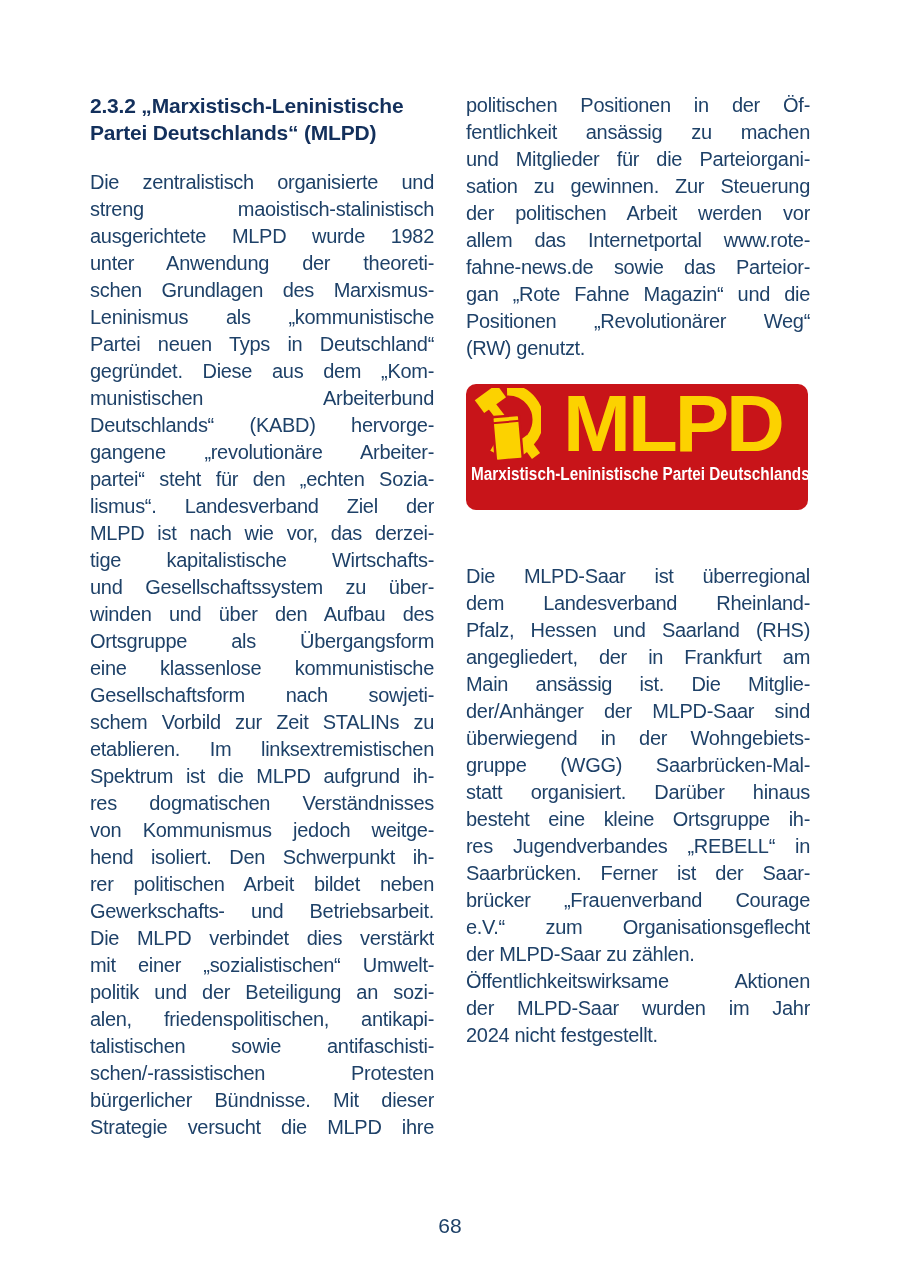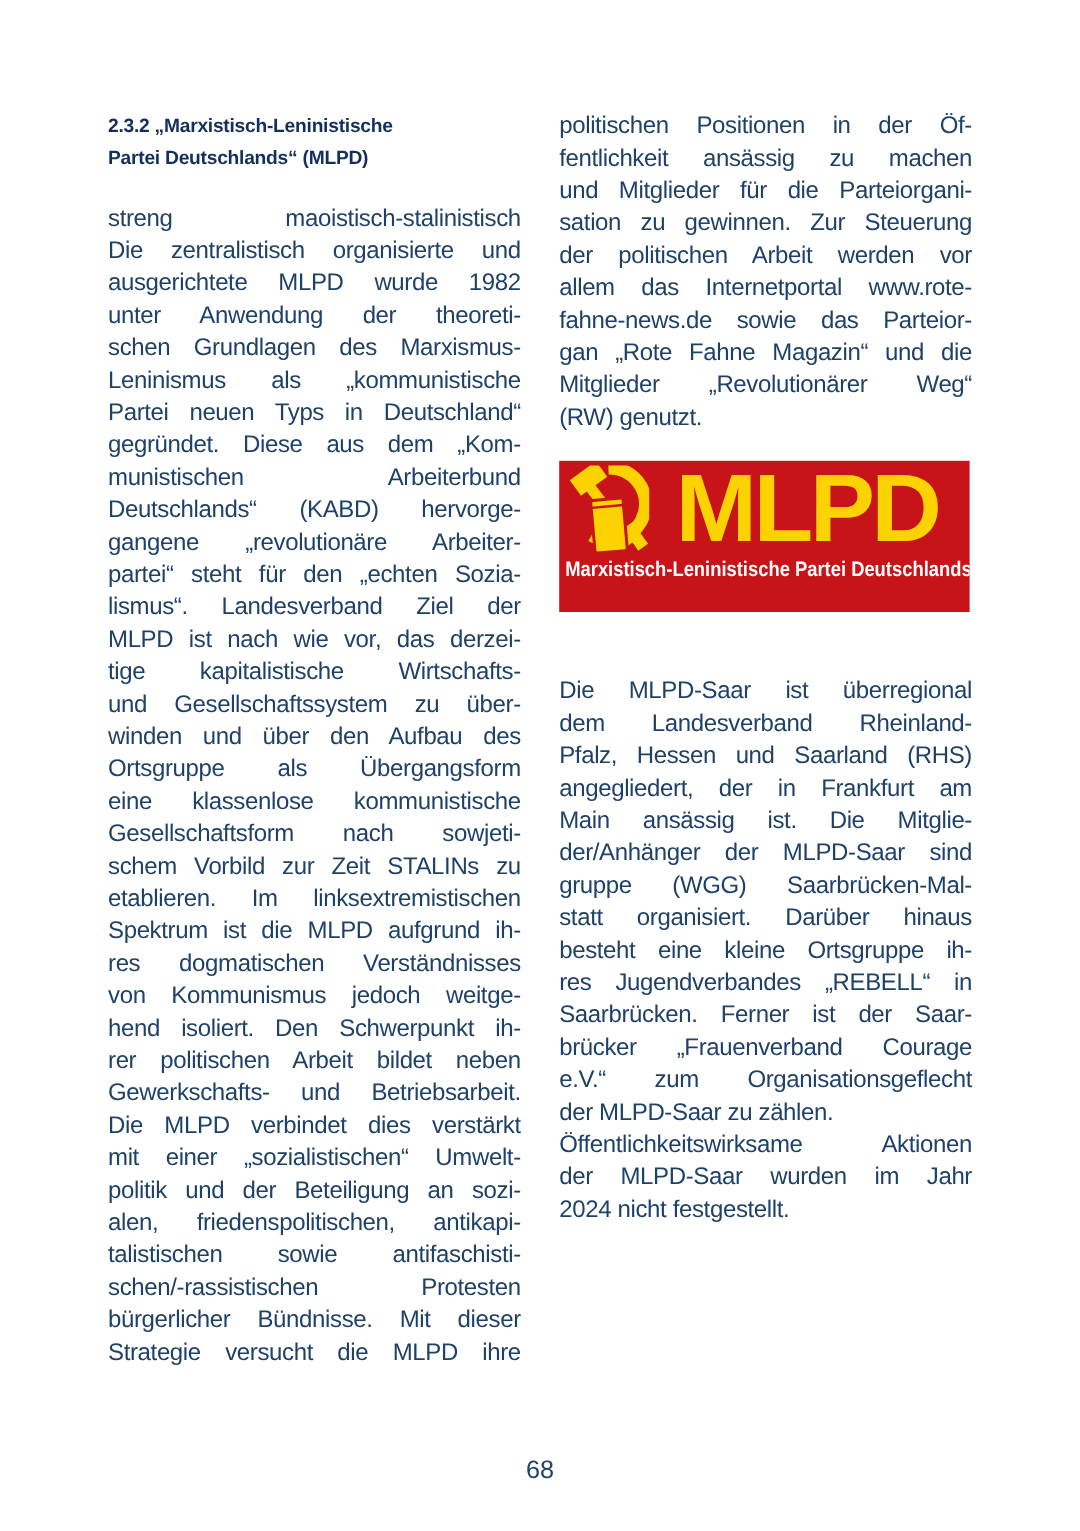--- a/index.html
+++ b/index.html
@@ -34,34 +34,35 @@
     text-align: left;
   }
   .tline.j {
     white-space: normal;
     text-align: justify;
     text-align-last: justify;
   }
   .heading { margin-bottom: 23px; }
   .heading .tline {
     font-weight: bold;
-    font-size: 16px;
+    font-size: 21px;
     letter-spacing: -0.2px;
     color: #13305c;
     text-align: left !important;
     text-align-last: left !important;
   }
 
   
   .logo {
     margin-top: 22px;
     width: 342px;
     height: 126px;
     position: relative;
     overflow: hidden;
+    border-radius: 10px;
   }
   .logo-icon {
     position: absolute;
     left: 7px; top: 4px;
     width: 68px; height: 72px;
     display: block;
   }
   .logo-title {
     position: absolute;
     left: 97px; top: 4px;
@@ -99,22 +100,22 @@
 
 <div class="page">
   <div class="columns">
 
     <div class="col">
       <div class="heading">
           <div class="tline">2.3.2 „Marxistisch-Leninistische</div>
           <div class="tline">Partei Deutschlands“ (MLPD)</div>
         </div>
       <div class="para">
+          <div class="tline j">Die zentralistisch organisierte und</div>
           <div class="tline j">streng maoistisch-stalinistisch</div>
-          <div class="tline j">Die zentralistisch organisierte und</div>
           <div class="tline j">ausgerichtete MLPD wurde 1982</div>
           <div class="tline j">unter Anwendung der theoreti-</div>
           <div class="tline j">schen Grundlagen des Marxismus-</div>
           <div class="tline j">Leninismus als „kommunistische</div>
           <div class="tline j">Partei neuen Typs in Deutschland“</div>
           <div class="tline j">gegründet. Diese aus dem „Kom-</div>
           <div class="tline j">munistischen Arbeiterbund</div>
           <div class="tline j">Deutschlands“ (KABD) hervorge-</div>
           <div class="tline j">gangene „revolutionäre Arbeiter-</div>
           <div class="tline j">partei“ steht für den „echten Sozia-</div>
@@ -148,21 +149,21 @@
     <div class="col">
       <div class="para">
           <div class="tline j">politischen Positionen in der Öf-</div>
           <div class="tline j">fentlichkeit ansässig zu machen</div>
           <div class="tline j">und Mitglieder für die Parteiorgani-</div>
           <div class="tline j">sation zu gewinnen. Zur Steuerung</div>
           <div class="tline j">der politischen Arbeit werden vor</div>
           <div class="tline j">allem das Internetportal www.rote-</div>
           <div class="tline j">fahne-news.de sowie das Parteior-</div>
           <div class="tline j">gan „Rote Fahne Magazin“ und die</div>
-          <div class="tline j">Mitglieder „Revolutionärer Weg“</div>
+          <div class="tline j">Positionen „Revolutionärer Weg“</div>
           <div class="tline">(RW) genutzt.</div>
         </div>
 
       <div class="logo" style="background: rgb(200, 20, 25);">
         <svg class="logo-icon" viewBox="0 0 68 72" xmlns="http://www.w3.org/2000/svg">
 
           <path d="M34 2 A 30 30 0 1 1 20 58" fill="none" stroke="#fcd200" stroke-width="11"></path>
 
           <line x1="50" y1="50" x2="63" y2="68" stroke="#fcd200" stroke-width="10"></line>
 
@@ -179,20 +180,21 @@
         <div class="logo-subtitle" style="color: rgb(255, 255, 255);">Marxistisch-Leninistische Partei Deutschlands</div>
       </div>
 
       <div class="para para-after-logo">
           <div class="tline j">Die MLPD-Saar ist überregional</div>
           <div class="tline j">dem Landesverband Rheinland-</div>
           <div class="tline j">Pfalz, Hessen und Saarland (RHS)</div>
           <div class="tline j">angegliedert, der in Frankfurt am</div>
           <div class="tline j">Main ansässig ist. Die Mitglie-</div>
           <div class="tline j">der/Anhänger der MLPD-Saar sind</div>
+          <div class="tline j">überwiegend in der Wohngebiets-</div>
           <div class="tline j">gruppe (WGG) Saarbrücken-Mal-</div>
           <div class="tline j">statt organisiert. Darüber hinaus</div>
           <div class="tline j">besteht eine kleine Ortsgruppe ih-</div>
           <div class="tline j">res Jugendverbandes „REBELL“ in</div>
           <div class="tline j">Saarbrücken. Ferner ist der Saar-</div>
           <div class="tline j">brücker „Frauenverband Courage</div>
           <div class="tline j">e.V.“ zum Organisationsgeflecht</div>
           <div class="tline">der MLPD-Saar zu zählen.</div>
         </div>
       <div class="para">

